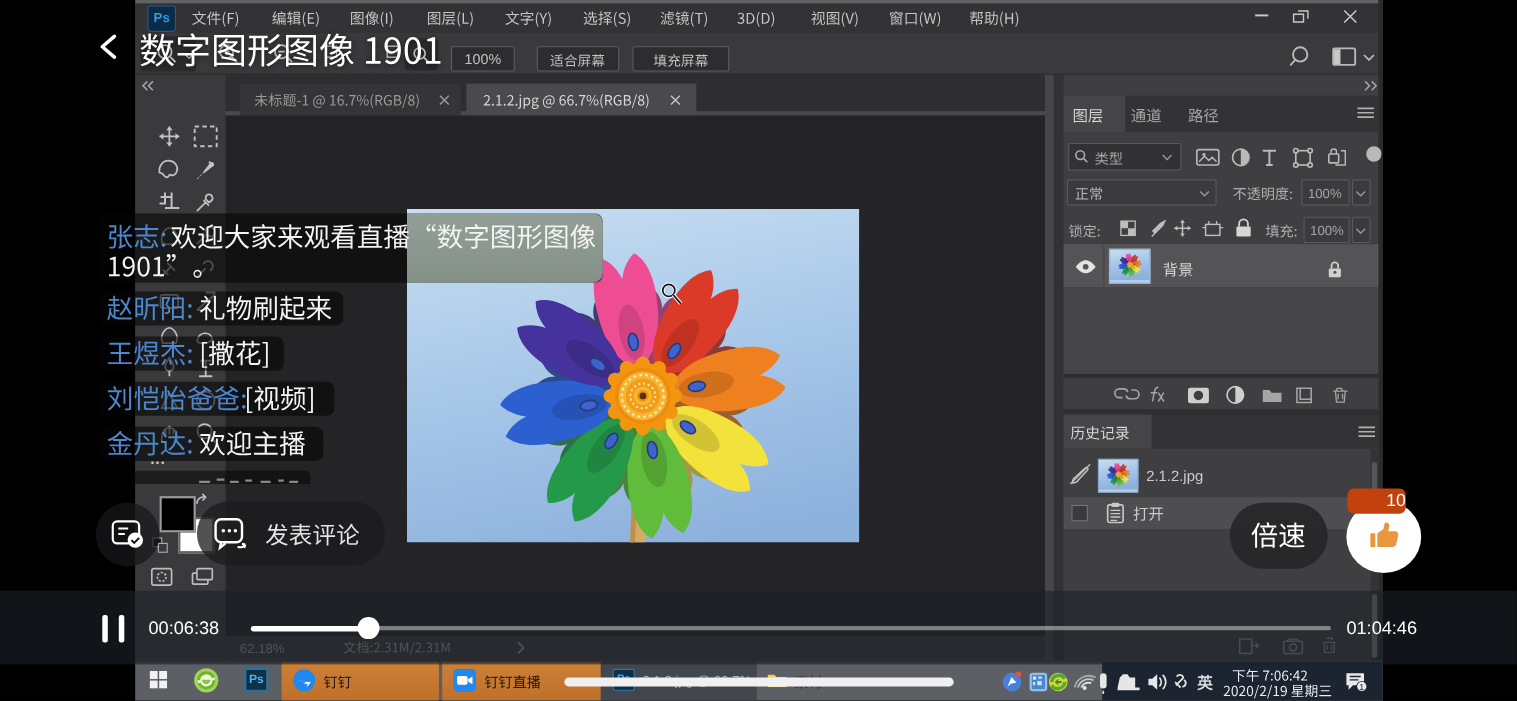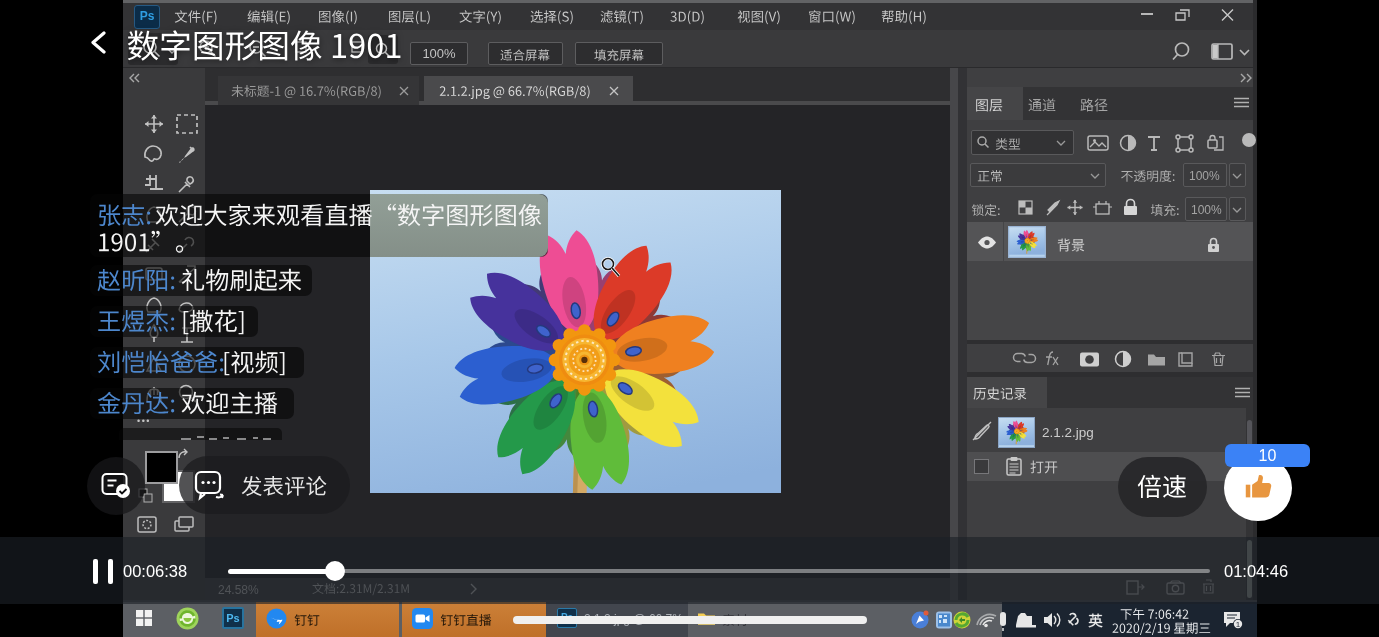--- a/index.html
+++ b/index.html
@@ -215,21 +215,21 @@
 <svg style="position:absolute;left:438px;top:80.9px;overflow:visible;" width="154" height="20" viewBox="0 0 11820 1560">
       <g transform="translate(0,1160) scale(1,-1)">
         <path d="M44 0H505V79H302C265 79 220 75 182 72C354 235 470 384 470 531C470 661 387 746 256 746C163 746 99 704 40 639L93 587C134 636 185 672 245 672C336 672 380 611 380 527C380 401 274 255 44 54Z M694 -13C730 -13 760 15 760 56C760 98 730 126 694 126C657 126 628 98 628 56C628 15 657 -13 694 -13Z M921 0H1323V76H1176V733H1106C1066 710 1019 693 954 681V623H1085V76H921Z M1527 -13C1563 -13 1593 15 1593 56C1593 98 1563 126 1527 126C1490 126 1461 98 1461 56C1461 15 1490 -13 1527 -13Z M1710 0H2171V79H1968C1931 79 1886 75 1848 72C2020 235 2136 384 2136 531C2136 661 2053 746 1922 746C1829 746 1765 704 1706 639L1759 587C1800 636 1851 672 1911 672C2002 672 2046 611 2046 527C2046 401 1940 255 1710 54Z M2360 -13C2396 -13 2426 15 2426 56C2426 98 2396 126 2360 126C2323 126 2294 98 2294 56C2294 15 2323 -13 2360 -13Z M2534 -242C2642 -242 2683 -173 2683 -62V543H2592V-62C2592 -128 2579 -169 2525 -169C2506 -169 2487 -164 2473 -159L2455 -228C2474 -236 2502 -242 2534 -242ZM2637 655C2672 655 2698 679 2698 716C2698 751 2672 775 2637 775C2601 775 2576 751 2576 716C2576 679 2601 655 2637 655Z M2866 -229H2958V-45L2955 50C3004 9 3056 -13 3105 -13C3229 -13 3341 94 3341 280C3341 448 3265 557 3125 557C3062 557 3001 521 2952 480H2950L2941 543H2866ZM3090 64C3054 64 3006 78 2958 120V406C3010 454 3057 480 3102 480C3206 480 3246 400 3246 279C3246 145 3180 64 3090 64Z M3669 -250C3837 -250 3944 -163 3944 -62C3944 28 3880 67 3755 67H3648C3575 67 3553 92 3553 126C3553 156 3568 174 3588 191C3612 179 3642 172 3668 172C3780 172 3867 245 3867 361C3867 408 3849 448 3823 473H3934V543H3745C3726 551 3699 557 3668 557C3559 557 3465 482 3465 363C3465 298 3500 245 3536 217V213C3507 193 3476 157 3476 112C3476 69 3497 40 3525 23V18C3474 -13 3445 -58 3445 -105C3445 -198 3537 -250 3669 -250ZM3668 234C3606 234 3553 284 3553 363C3553 443 3605 490 3668 490C3733 490 3784 443 3784 363C3784 284 3731 234 3668 234ZM3682 -187C3583 -187 3525 -150 3525 -92C3525 -61 3541 -28 3580 0C3604 -6 3630 -8 3650 -8H3744C3816 -8 3854 -26 3854 -77C3854 -133 3787 -187 3682 -187Z M4631 -173C4709 -173 4779 -155 4844 -116L4819 -62C4770 -91 4707 -112 4638 -112C4448 -112 4305 12 4305 230C4305 491 4498 661 4697 661C4900 661 5007 529 5007 348C5007 204 4927 117 4856 117C4795 117 4773 160 4795 249L4839 472H4779L4766 426H4764C4743 463 4713 481 4675 481C4544 481 4459 340 4459 222C4459 120 4518 63 4594 63C4644 63 4694 97 4730 140H4733C4740 83 4787 55 4848 55C4949 55 5071 157 5071 352C5071 572 4929 722 4705 722C4455 722 4238 526 4238 227C4238 -34 4413 -173 4631 -173ZM4612 126C4567 126 4533 155 4533 227C4533 312 4588 417 4675 417C4706 417 4726 405 4747 370L4716 193C4677 146 4643 126 4612 126Z M5653 -13C5767 -13 5864 83 5864 225C5864 379 5784 455 5660 455C5603 455 5539 422 5494 367C5498 594 5581 671 5683 671C5727 671 5771 649 5799 615L5851 671C5810 715 5755 746 5679 746C5537 746 5408 637 5408 350C5408 108 5513 -13 5653 -13ZM5496 294C5544 362 5600 387 5645 387C5734 387 5777 324 5777 225C5777 125 5723 59 5653 59C5561 59 5506 142 5496 294Z M6208 -13C6322 -13 6419 83 6419 225C6419 379 6339 455 6215 455C6158 455 6094 422 6049 367C6053 594 6136 671 6238 671C6282 671 6326 649 6354 615L6406 671C6365 715 6310 746 6234 746C6092 746 5963 637 5963 350C5963 108 6068 -13 6208 -13ZM6051 294C6099 362 6155 387 6200 387C6289 387 6332 324 6332 225C6332 125 6278 59 6208 59C6116 59 6061 142 6051 294Z M6601 -13C6637 -13 6667 15 6667 56C6667 98 6637 126 6601 126C6564 126 6535 98 6535 56C6535 15 6564 -13 6601 -13Z M6938 0H7033C7045 287 7076 458 7248 678V733H6789V655H7145C7001 455 6951 278 6938 0Z M7500 284C7601 284 7667 369 7667 517C7667 663 7601 746 7500 746C7400 746 7334 663 7334 517C7334 369 7400 284 7500 284ZM7500 340C7442 340 7403 400 7403 517C7403 634 7442 690 7500 690C7558 690 7597 634 7597 517C7597 400 7558 340 7500 340ZM7521 -13H7583L7988 746H7926ZM8011 -13C8111 -13 8177 71 8177 219C8177 366 8111 449 8011 449C7911 449 7845 366 7845 219C7845 71 7911 -13 8011 -13ZM8011 43C7953 43 7913 102 7913 219C7913 336 7953 393 8011 393C8068 393 8109 336 8109 219C8109 102 8068 43 8011 43Z M8455 -196 8511 -171C8425 -29 8384 141 8384 311C8384 480 8425 649 8511 792L8455 818C8363 668 8308 507 8308 311C8308 114 8363 -47 8455 -196Z M8747 385V658H8870C8985 658 9048 624 9048 528C9048 432 8985 385 8870 385ZM9057 0H9161L8975 321C9074 345 9140 413 9140 528C9140 680 9033 733 8884 733H8655V0H8747V311H8879Z M9578 -13C9676 -13 9757 23 9804 72V380H9563V303H9719V111C9690 84 9639 68 9587 68C9430 68 9342 184 9342 369C9342 552 9438 665 9586 665C9659 665 9707 634 9744 596L9794 656C9752 700 9685 746 9583 746C9389 746 9247 603 9247 366C9247 128 9385 -13 9578 -13Z M9979 0H10212C10376 0 10490 71 10490 215C10490 315 10428 373 10341 390V395C10410 417 10448 481 10448 554C10448 683 10344 733 10196 733H9979ZM10071 422V660H10184C10299 660 10357 628 10357 542C10357 467 10306 422 10180 422ZM10071 74V350H10199C10328 350 10399 309 10399 218C10399 119 10325 74 10199 74Z M10546 -179H10613L10912 794H10846Z M11207 -13C11344 -13 11436 70 11436 176C11436 277 11377 332 11313 369V374C11356 408 11410 474 11410 551C11410 664 11334 744 11209 744C11095 744 11008 669 11008 558C11008 481 11054 426 11107 389V385C11040 349 10973 280 10973 182C10973 69 11071 -13 11207 -13ZM11257 398C11170 432 11091 471 11091 558C11091 629 11140 676 11208 676C11286 676 11332 619 11332 546C11332 492 11306 442 11257 398ZM11208 55C11120 55 11054 112 11054 190C11054 260 11096 318 11155 356C11259 314 11349 278 11349 179C11349 106 11293 55 11208 55Z M11581 -196C11673 -47 11728 114 11728 311C11728 507 11673 668 11581 818L11524 792C11610 649 11653 480 11653 311C11653 141 11610 -29 11524 -171Z" fill="#dadada" opacity="1.0" transform="scale(1,1)"></path>
       </g>
     </svg>
 <svg style="position:absolute;left:608px;top:85px" width="12" height="12" viewBox="0 0 12 12">
       <path d="M2 2l8 8 M10 2l-8 8" stroke="#c4c4c4" stroke-width="1.3"></path>
     </svg>
 <div style="position:absolute;left:205px;top:105px;width:745px;height:499px;background:#242427;"></div>
 <div style="position:absolute;left:205px;top:578px;width:745px;height:26px;background:#3b3b3e;"></div>
-<div style="position:absolute;left:218px;top:583px;font:400 12px 'Liberation Sans',sans-serif;color:#a2a2a2;letter-spacing:0px;white-space:nowrap;">24.58%</div>
+<div style="position:absolute;left:218px;top:583px;font:400 12px 'Liberation Sans',sans-serif;color:#a2a2a2;letter-spacing:0px;white-space:nowrap;">62.18%</div>
 <svg style="position:absolute;left:312px;top:579.1px;overflow:visible;" width="98" height="19" viewBox="0 0 8180 1560">
       <g transform="translate(0,1160) scale(1,-1)">
         <path d="M423 823C453 774 485 707 497 666L580 693C566 734 531 799 501 847ZM50 664V590H206C265 438 344 307 447 200C337 108 202 40 36 -7C51 -25 75 -60 83 -78C250 -24 389 48 502 146C615 46 751 -28 915 -73C928 -52 950 -20 967 -4C807 36 671 107 560 201C661 304 738 432 796 590H954V664ZM504 253C410 348 336 462 284 590H711C661 455 592 344 504 253Z M1851 776C1830 702 1788 597 1753 534L1813 515C1848 575 1891 673 1925 755ZM1397 751C1430 679 1469 582 1486 521L1551 547C1533 608 1493 701 1458 774ZM1193 840V626H1047V555H1181C1151 418 1088 260 1026 175C1038 158 1056 128 1065 108C1113 175 1159 287 1193 401V-79H1264V424C1295 374 1332 312 1347 279L1393 337C1375 365 1291 482 1264 516V555H1390V626H1264V840ZM1369 63V-9H1842V-71H1916V471H1694V837H1621V471H1392V398H1842V269H1404V201H1842V63Z M2139 390C2175 390 2205 418 2205 460C2205 501 2175 530 2139 530C2102 530 2073 501 2073 460C2073 418 2102 390 2139 390ZM2139 -13C2175 -13 2205 15 2205 56C2205 98 2175 126 2139 126C2102 126 2073 98 2073 56C2073 15 2102 -13 2139 -13Z M2322 0H2783V79H2580C2543 79 2498 75 2460 72C2632 235 2748 384 2748 531C2748 661 2665 746 2534 746C2441 746 2377 704 2318 639L2371 587C2412 636 2463 672 2523 672C2614 672 2658 611 2658 527C2658 401 2552 255 2322 54Z M2972 -13C3008 -13 3038 15 3038 56C3038 98 3008 126 2972 126C2935 126 2906 98 2906 56C2906 15 2935 -13 2972 -13Z M3374 -13C3505 -13 3610 65 3610 196C3610 297 3541 361 3455 382V387C3533 414 3585 474 3585 563C3585 679 3495 746 3371 746C3287 746 3222 709 3167 659L3216 601C3258 643 3309 672 3368 672C3445 672 3492 626 3492 556C3492 477 3441 416 3289 416V346C3459 346 3517 288 3517 199C3517 115 3456 63 3368 63C3285 63 3230 103 3187 147L3140 88C3188 35 3260 -13 3374 -13Z M3754 0H4156V76H4009V733H3939C3899 710 3852 693 3787 681V623H3918V76H3754Z M4322 0H4405V406C4405 469 4399 558 4393 622H4397L4456 455L4595 74H4657L4795 455L4854 622H4858C4853 558 4846 469 4846 406V0H4932V733H4821L4681 341C4664 291 4649 239 4630 188H4626C4608 239 4592 291 4573 341L4433 733H4322Z M5044 -179H5111L5410 794H5344Z M5469 0H5930V79H5727C5690 79 5645 75 5607 72C5779 235 5895 384 5895 531C5895 661 5812 746 5681 746C5588 746 5524 704 5465 639L5518 587C5559 636 5610 672 5670 672C5761 672 5805 611 5805 527C5805 401 5699 255 5469 54Z M6119 -13C6155 -13 6185 15 6185 56C6185 98 6155 126 6119 126C6082 126 6053 98 6053 56C6053 15 6082 -13 6119 -13Z M6521 -13C6652 -13 6757 65 6757 196C6757 297 6688 361 6602 382V387C6680 414 6732 474 6732 563C6732 679 6642 746 6518 746C6434 746 6369 709 6314 659L6363 601C6405 643 6456 672 6515 672C6592 672 6639 626 6639 556C6639 477 6588 416 6436 416V346C6606 346 6664 288 6664 199C6664 115 6603 63 6515 63C6432 63 6377 103 6334 147L6287 88C6335 35 6407 -13 6521 -13Z M6901 0H7303V76H7156V733H7086C7046 710 6999 693 6934 681V623H7065V76H6901Z M7469 0H7552V406C7552 469 7546 558 7540 622H7544L7603 455L7742 74H7804L7942 455L8001 622H8005C8000 558 7993 469 7993 406V0H8079V733H7968L7828 341C7811 291 7796 239 7777 188H7773C7755 239 7739 291 7720 341L7580 733H7469Z" fill="#a2a2a2" opacity="1.0" transform="scale(1,1)"></path>
       </g>
     </svg>
 <svg style="position:absolute;left:468px;top:582px" width="10" height="14" viewBox="0 0 10 14">
       <path d="M3 2l5 5-5 5" stroke="#a2a2a2" stroke-width="1.4" fill="none"></path>
     </svg>
 <svg style="position:absolute;left:370px;top:190px" width="411" height="303" viewBox="0 0 411 303">
 <defs>
@@ -751,22 +751,22 @@
 <svg style="position:absolute;left:1137px;top:467.0px;overflow:visible;z-index:26" width="50" height="39" viewBox="0 0 2000 1560">
       <g transform="translate(0,1160) scale(1,-1)">
         <path d="M420 630C448 575 473 502 481 455L547 476C538 523 512 594 483 649ZM395 289V-79H466V-36H797V-76H871V289ZM466 32V222H797V32ZM576 837C588 804 599 763 606 729H349V661H928V729H682C674 764 661 811 646 848ZM776 653C757 591 722 503 694 445H309V377H959V445H765C793 500 823 571 848 634ZM265 838C211 687 123 537 29 439C42 422 64 383 71 366C102 399 131 437 160 478V-80H232V594C272 665 307 741 335 817Z M1068 760C1124 708 1192 634 1223 587L1283 632C1250 679 1181 750 1125 799ZM1266 483H1048V413H1194V100C1148 84 1095 42 1042 -9L1089 -72C1142 -10 1194 43 1231 43C1254 43 1285 14 1327 -11C1397 -50 1482 -61 1600 -61C1695 -61 1869 -55 1941 -50C1942 -29 1954 5 1962 24C1865 14 1717 7 1602 7C1494 7 1408 13 1344 50C1309 69 1286 87 1266 97ZM1428 528H1587V400H1428ZM1660 528H1827V400H1660ZM1587 839V736H1318V671H1587V588H1358V340H1554C1496 255 1398 174 1306 135C1322 121 1344 96 1355 78C1437 121 1525 198 1587 283V49H1660V281C1744 220 1833 147 1880 95L1928 145C1875 201 1773 279 1684 340H1899V588H1660V671H1945V736H1660V839Z" fill="#ffffff" opacity="1.0" transform="scale(1,1)"></path>
       </g>
     </svg>
 <div style="position:absolute;left:1224px;top:455px;width:68px;height:66px;border-radius:50%;background:#fff;z-index:25"></div>
 <svg style="position:absolute;left:1243px;top:472px;z-index:27" width="30" height="29" viewBox="0 0 33 32">
       <path d="M3 14h5v14H3z" fill="#e8963f"></path>
       <path d="M10 28V14l6-4 1.5-6.5c2.5-1 4.5 0.5 4.5 3l-1 5.5h7c2 0 3.5 1.8 3 4l-2 9c-0.5 2-2 3-4 3z" fill="#e8963f"></path>
     </svg>
-<div style="position:absolute;left:1225px;top:444px;width:85px;height:23px;border-radius:6px;background:#3b82f6;z-index:28;color:#fff;font:400 16px 'Liberation Sans',sans-serif;text-align:center;line-height:23px">10</div>
+<div style="position:absolute;left:1225px;top:444px;width:53px;height:23px;border-radius:6px;background:#c2410c;z-index:28;color:#fff;font:400 16px 'Liberation Sans',sans-serif;text-align:right;line-height:23px">10</div>
 <div style="position:absolute;left:0px;top:537px;width:1379px;height:67px;background:rgba(28,32,39,0.62);z-index:22"></div>
 <div style="position:absolute;left:93px;top:559px;width:4.5px;height:25px;background:#fff;border-radius:2px;z-index:23"></div>
 <div style="position:absolute;left:108px;top:559px;width:4.5px;height:25px;background:#fff;border-radius:2px;z-index:23"></div>
-<div style="position:absolute;left:123px;top:562px;font:400 16.5px 'Liberation Sans',sans-serif;color:#fff;letter-spacing:0px;white-space:nowrap;z-index:23">00:06:38</div>
+<div style="position:absolute;left:135px;top:562px;font:400 16.5px 'Liberation Sans',sans-serif;color:#fff;letter-spacing:0px;white-space:nowrap;z-index:23">00:06:38</div>
 <div style="position:absolute;left:1224px;top:562px;font:400 16.5px 'Liberation Sans',sans-serif;color:#fff;letter-spacing:0px;white-space:nowrap;z-index:23">01:04:46</div>
 <div style="position:absolute;left:230px;top:569px;width:980px;height:4px;background:rgba(255,255,255,0.42);border-radius:2px;z-index:23"></div>
 <div style="position:absolute;left:228px;top:568.5px;width:108px;height:5px;background:#fff;border-radius:2.5px;z-index:23"></div>
 <div style="position:absolute;left:325px;top:561px;width:20px;height:20px;background:#fff;border-radius:50%;z-index:23"></div>
 <div style="position:absolute;left:513px;top:616px;width:354px;height:8px;background:#f0f0f0;border-radius:4px;z-index:24"></div>
   </div>
 </body></html>

